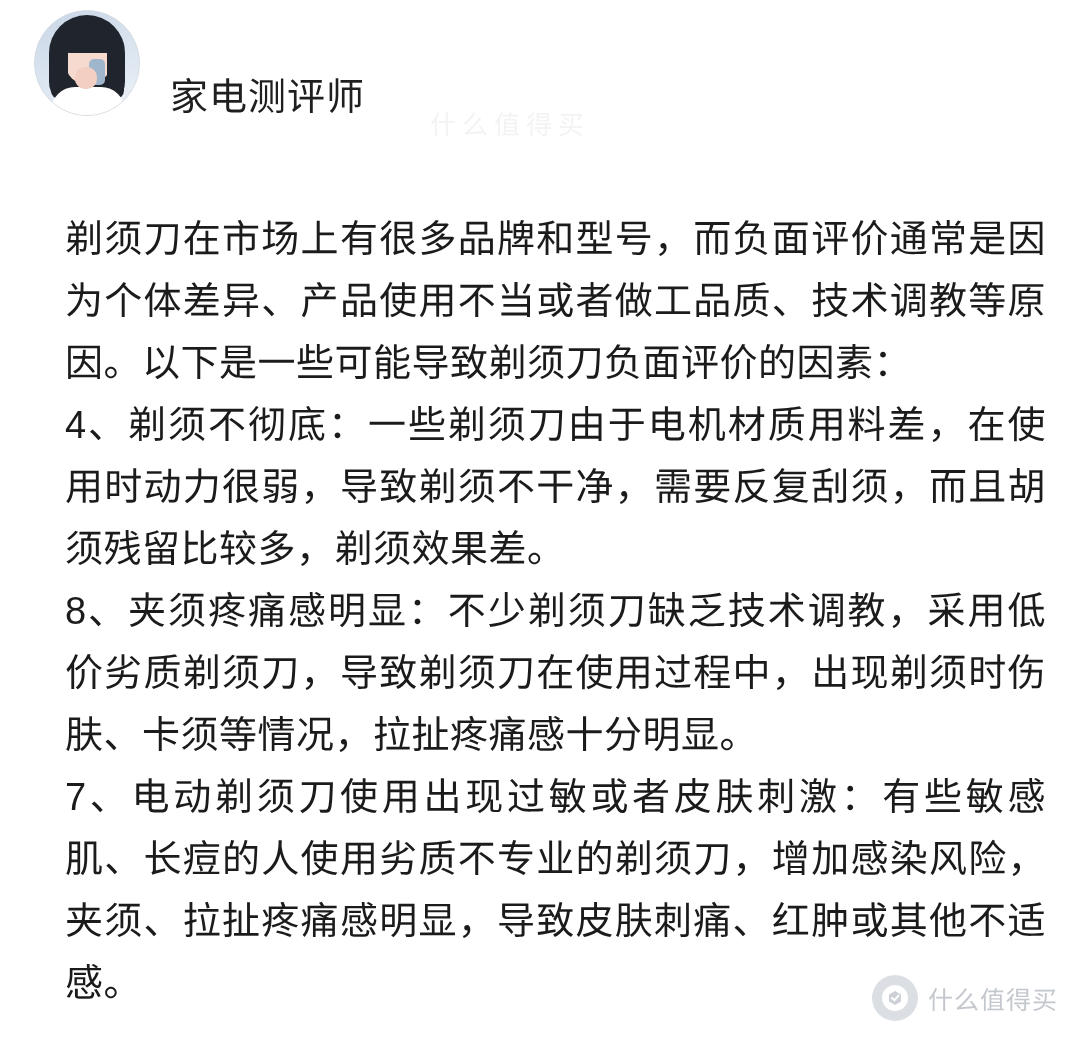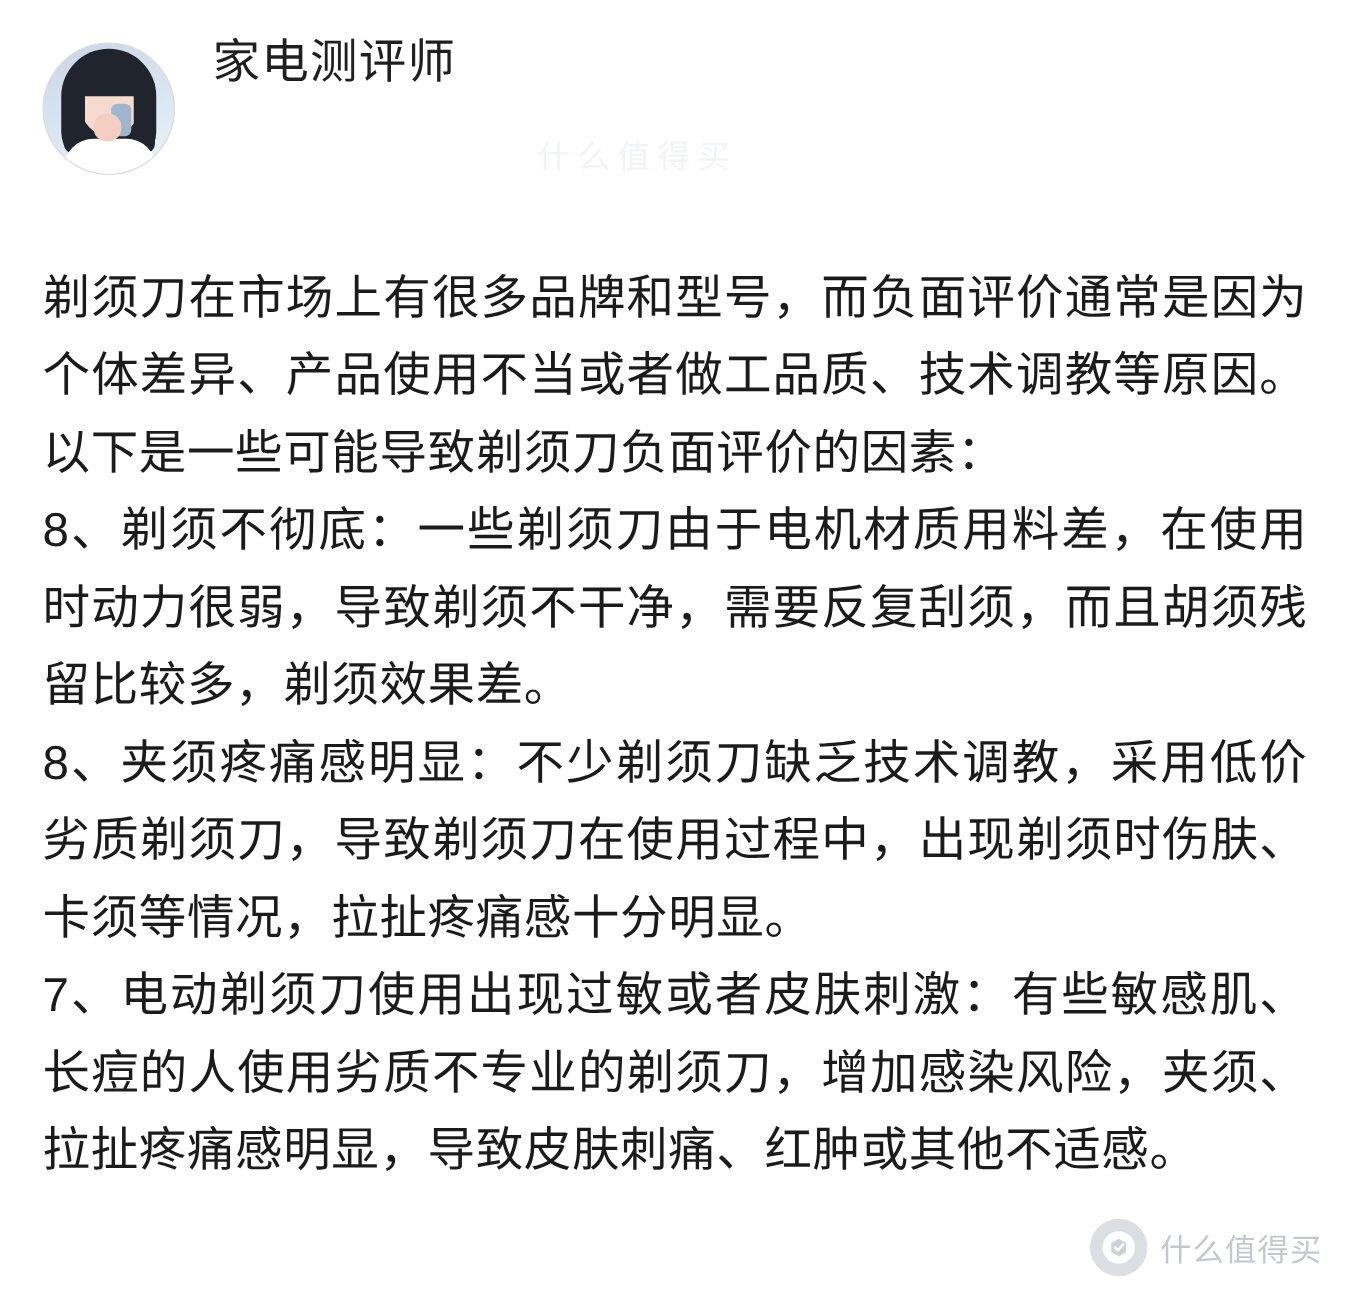--- a/index.html
+++ b/index.html
@@ -12,25 +12,24 @@
     height: 1037px;
     font-family: "Liberation Sans", "DejaVu Sans", sans-serif;
     color: #1b1b1b;
     position: relative;
     overflow: hidden;
   }
 
   
   .post-header {
     display: flex;
-    align-items: flex-start;
+    align-items: flex-end;
     padding: 34px 0 0 34px;
     height: 116px;
     box-sizing: border-box;
-    font-family: Liberation Mono, monospace;
   }
   .avatar {
     width: 104px;
     height: 104px;
     border-radius: 50%;
     flex: 0 0 auto;
     position: relative;
     overflow: hidden;
     background: #cfd9e4;
     border: 1px solid #d9dde3;
@@ -118,20 +117,21 @@
     margin-left: 30px;
     font-size: 38px;
     line-height: 1;
     color: #1f1f1f;
     letter-spacing: 1px;
   }
 
   
   .article {
     padding: 92px 34px 0 34px;
+    margin-left: 31px;
   }
   .article p {
     margin: 0;
     font-size: 38px;
     line-height: 62px;
     letter-spacing: 0.5px;
     color: #1b1b1b;
     text-align: justify;
     text-justify: inter-ideograph;
   }
@@ -187,21 +187,21 @@
     <div class="av-item"></div>
     <div class="av-hand"></div>
   </div>
   <div class="author-name">家电测评师</div>
 </div>
 
 <div class="ghost-text">什么值得买</div>
 
 <div class="article">
   <p>剃须刀在市场上有很多品牌和型号，而负面评价通常是因为个体差异、产品使用不当或者做工品质、技术调教等原因。以下是一些可能导致剃须刀负面评价的因素：</p>
-  <p>8、剃须不彻底：一些剃须刀由于电机材质用料差，在使用时动力很弱，导致剃须不干净，需要反复刮须，而且胡须残留比较多，剃须效果差。</p>
+  <p>4、剃须不彻底：一些剃须刀由于电机材质用料差，在使用时动力很弱，导致剃须不干净，需要反复刮须，而且胡须残留比较多，剃须效果差。</p>
   <p>8、夹须疼痛感明显：不少剃须刀缺乏技术调教，采用低价劣质剃须刀，导致剃须刀在使用过程中，出现剃须时伤肤、卡须等情况，拉扯疼痛感十分明显。</p>
   <p>7、电动剃须刀使用出现过敏或者皮肤刺激：有些敏感肌、长痘的人使用劣质不专业的剃须刀，增加感染风险，夹须、拉扯疼痛感明显，导致皮肤刺痛、红肿或其他不适感。</p>
 </div>
 
 <div class="watermark">
   <div class="wm-badge">
     <svg width="28" height="28" viewBox="0 0 28 28" aria-hidden="true">
       <circle cx="14" cy="14" r="13" fill="#ffffff"></circle>
       <path d="M8 10.5 L14 7 L20 10.5 L20 17.5 L14 21 L8 17.5 Z" fill="#c9ced4"></path>
       <path d="M11 14 L13.3 16.3 L17.5 11.5" stroke="#ffffff" stroke-width="2" fill="none" stroke-linecap="round" stroke-linejoin="round"></path>

